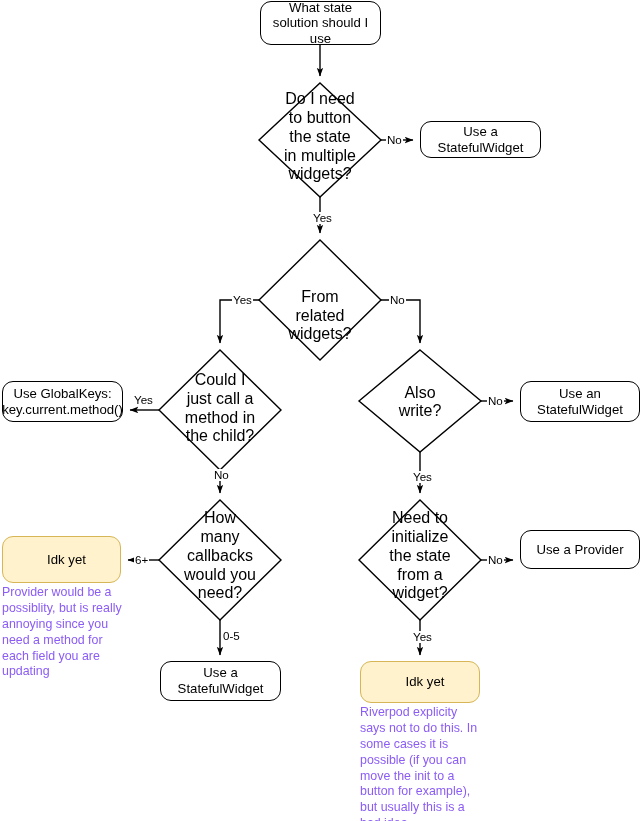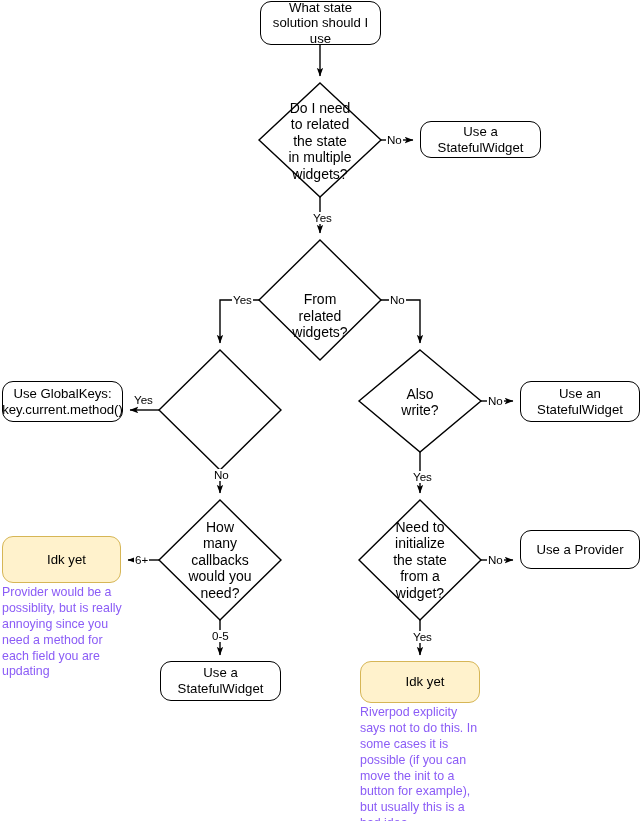--- a/index.html
+++ b/index.html
@@ -47,24 +47,24 @@
     padding: 2px 4px;
   }
   .rbox.accent {
     background: #fff2cc;
     border-color: #d6b656;
     padding-left: 14px;
   }
   .diamond-label {
     position: absolute;
     display: flex;
-    align-items: center;
+    align-items: flex-end;
     justify-content: center;
     text-align: center;
-    font-size: 14px;
+    font-size: 16px;
     line-height: 1.17;
     box-sizing: border-box;
     pointer-events: none;
   }
   .edge-label {
     position: absolute;
     font-size: 11.6px;
     line-height: 1;
     background: #ffffff;
     padding: 0 1px;
@@ -165,35 +165,43 @@
     <span>Use a Provider</span>
   </div>
 
   <div class="node rbox accent" style="left:360px; top:661px; width:120px; height:42px;">
     <span>Idk yet</span>
   </div>
 
   <div class="diamond-label" style="left:266px; top:98px; width:108px; height:86px;">
     <div>
       <div>Do I need</div>
-      <div>to related</div>
+      <div>to button</div>
       <div>the state</div>
       <div>in multiple</div>
       <div>widgets?</div>
     </div>
   </div>
 
   <div class="diamond-label" style="left:270px; top:288px; width:100px; height:56px;">
     <div>
       <div>From</div>
       <div>related</div>
       <div>widgets?</div>
     </div>
   </div>
 
+  <div class="diamond-label" style="left:168px; top:374px; width:104px; height:72px;">
+    <div>
+      <div>Could I</div>
+      <div>just call a</div>
+      <div>method in</div>
+      <div>the child?</div>
+    </div>
+  </div>
 
   <div class="diamond-label" style="left:168px; top:517px; width:104px; height:86px;">
     <div>
       <div>How</div>
       <div>many</div>
       <div>callbacks</div>
       <div>would you</div>
       <div>need?</div>
     </div>
   </div>
@@ -215,21 +223,21 @@
     </div>
   </div>
 
   <div class="edge-label" style="left:386px; top:134px;">No</div>
   <div class="edge-label" style="left:312px; top:212px;">Yes</div>
   <div class="edge-label" style="left:232px; top:294px;">Yes</div>
   <div class="edge-label" style="left:389px; top:294px;">No</div>
   <div class="edge-label" style="left:133px; top:394px;">Yes</div>
   <div class="edge-label" style="left:213px; top:469px;">No</div>
   <div class="edge-label" style="left:134px; top:554px;">6+</div>
-  <div class="edge-label" style="left:211px; top:630px;">0-5</div>
+  <div class="edge-label" style="left:222px; top:630px;">0-5</div>
   <div class="edge-label" style="left:487px; top:395px;">No</div>
   <div class="edge-label" style="left:412px; top:471px;">Yes</div>
   <div class="edge-label" style="left:487px; top:554px;">No</div>
   <div class="edge-label" style="left:412px; top:631px;">Yes</div>
 
   <div class="note" style="left:2px; top:585px; width:120px;">Provider would be a possiblity, but is really annoying since you need a method for each field you are updating</div>
 
   <div class="note" style="left:360px; top:705px; width:118px;">Riverpod explicity says not to do this. In some cases it is possible (if you can move the init to a button for example), but usually this is a bad idea</div>
 
 </div>

